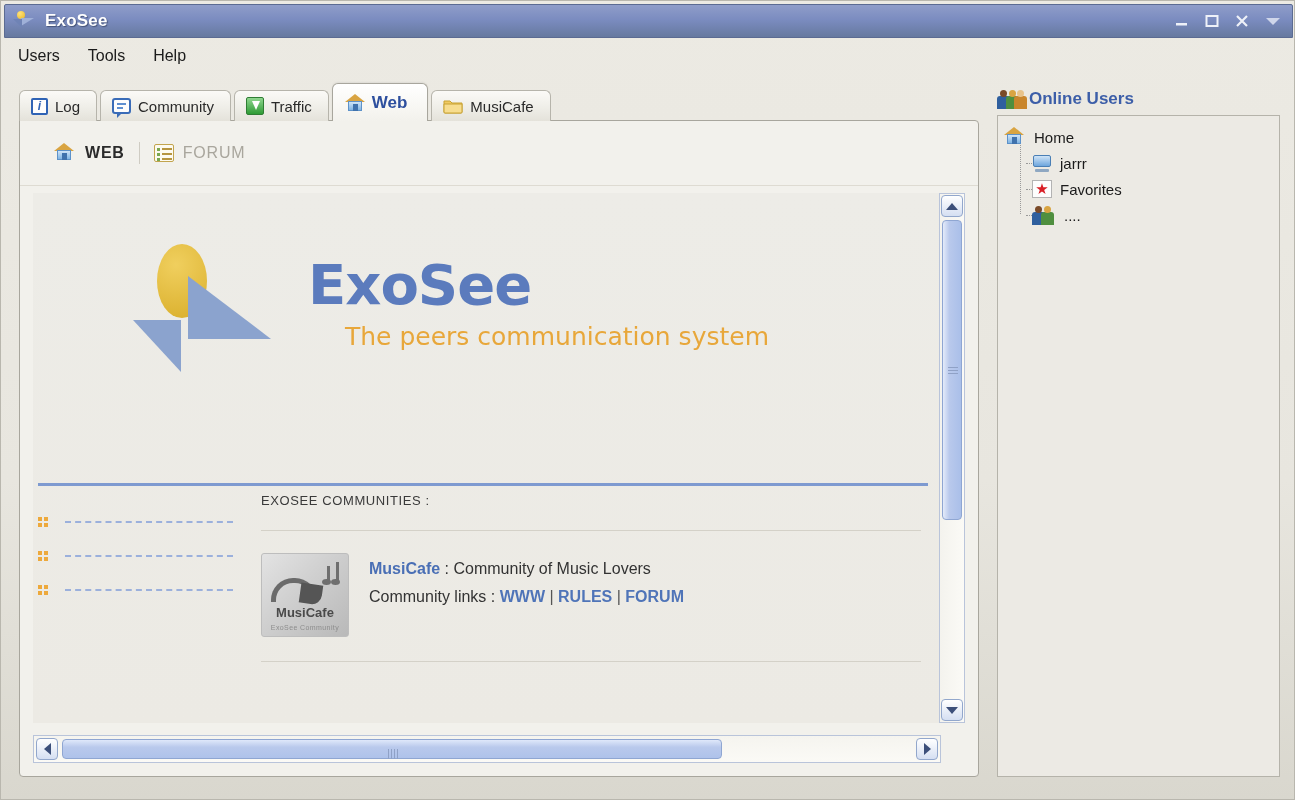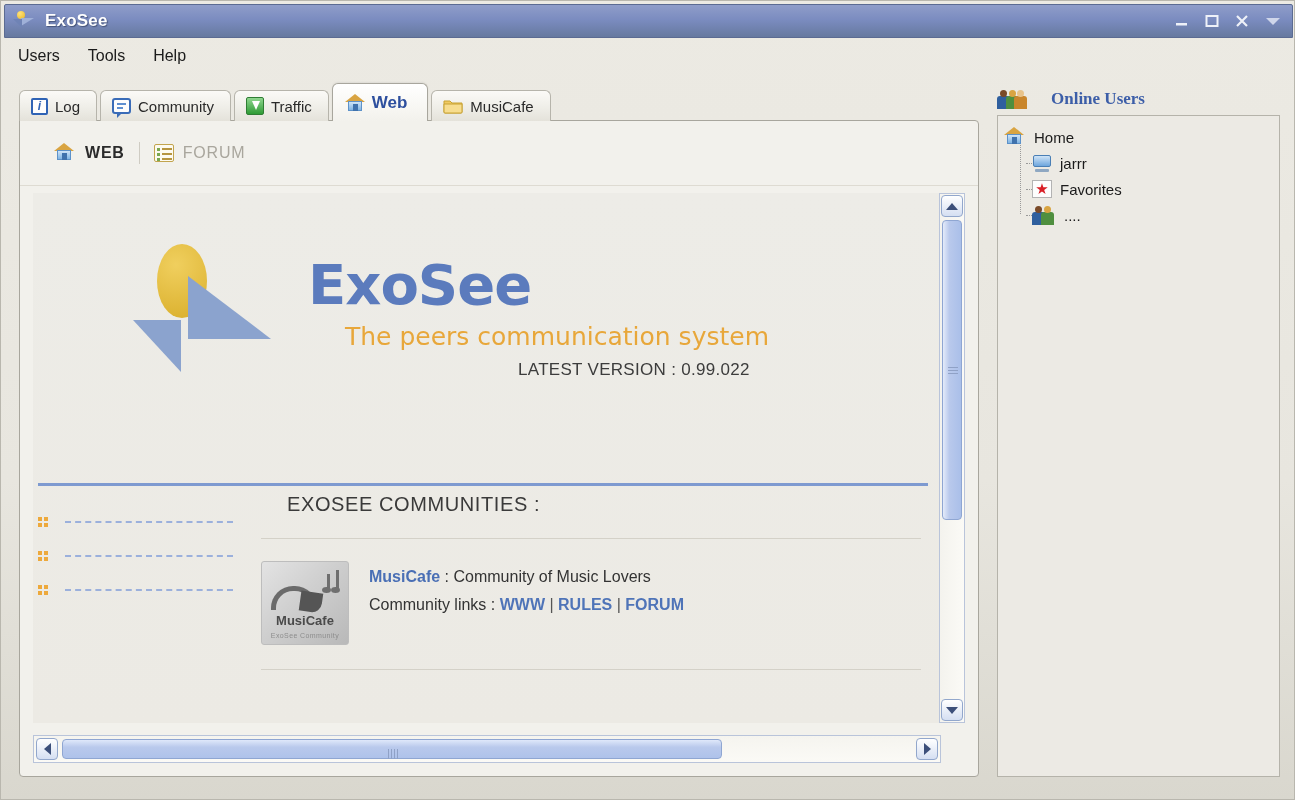--- a/index.html
+++ b/index.html
@@ -230,21 +230,21 @@
   .ph-dots { width:11px; height:11px; flex:none; position:relative; }
   .ph-dots i { position:absolute; width:4px; height:4px; background:#eda93c; display:block; }
   .ph-dots i:nth-child(1){left:0;top:0}
   .ph-dots i:nth-child(2){left:6px;top:0}
   .ph-dots i:nth-child(3){left:0;top:6px}
   .ph-dots i:nth-child(4){left:6px;top:6px}
   .ph-line { flex:1; height:0; border-top: 2px dashed #9bb0dc; }
 
   
   #communities { position:absolute; left:228px; top:300px; width:660px; }
-  #comm-title { font-size:20px; color:#3a3a3a; letter-spacing:.6px; padding-bottom:22px;margin-left:26px; }
+  #comm-title { font-size:13px; color:#3a3a3a; letter-spacing:.6px; padding-bottom:22px; }
   #comm-rule { height:1px; background:#d4d1c8; }
   .comm-card { display:flex; gap:20px; padding: 22px 0 20px 0; }
   .comm-logo {
     width:88px; height:84px; flex:none;
     background: linear-gradient(135deg,#e3e3e3 0%,#cfcfcf 45%,#b9b9b9 100%);
     border:1px solid #bdbdbd; border-radius:3px;
     position:relative; overflow:hidden;
   }
   .comm-logo .note1 { position:absolute; right:18px; top:12px; width:3px; height:16px; background:#6f6f6f; }
   .comm-logo .note1:after{content:"";position:absolute;left:-5px;top:13px;width:9px;height:6px;border-radius:50%;background:#6f6f6f;}
@@ -319,21 +319,21 @@
     width:660px; height:20px;
     background: linear-gradient(to bottom,#dfe8fa 0%,#b9c9ec 40%,#aec2ea 100%);
     border:1px solid #8fa6d2; border-radius:4px;
   }
   #hthumb .grip { position:absolute; top:5px; left:50%; margin-left:-5px; height:10px; }
   #hthumb .grip i { display:inline-block; width:1px; height:10px; background:#8fa1c6; margin:0 1px; }
 
   
   #right-head {
     position:absolute; left:996px; top:88px;
-    display:flex; align-items:center; gap:24px;font-family:Liberation Serif, serif;
+    display:flex; align-items:center; gap:2px;
   }
   #right-title {
     font-size:17px; font-weight:bold; color:#3c5ea8;
   }
   .ic-users { width:30px; height:20px; position:relative; flex:none; }
   .ic-users .u { position:absolute; bottom:0; width:13px; height:13px; border-radius:3px 3px 0 0; }
   .ic-users .u:before { content:""; position:absolute; left:3px; top:-6px; width:7px; height:7px; border-radius:50%; }
   .ic-users .u1 { left:0; background:#2f5f9e; }
   .ic-users .u1:before { background:#7a4a28; }
   .ic-users .u2 { left:9px; background:#4f8f3f; }
@@ -482,21 +482,20 @@
       <div id="page">
 
         <div id="logo-block">
           <div id="glyph">
             <div class="ellipse"></div>
               <div class="tri-big"></div>
               <div class="tri-low"></div>
           </div>
           <div id="wordmark">ExoSee</div>
           <div id="tagline">The peers communication system</div>
-          <div id="version">LATEST VERSION : 0.99.022</div>
         </div>
 
         <div id="divider"></div>
 
         <div id="ph-list">
           <div class="ph-row">
             <span class="ph-dots">
                 <i></i>
                 <i></i>
                 <i></i>

